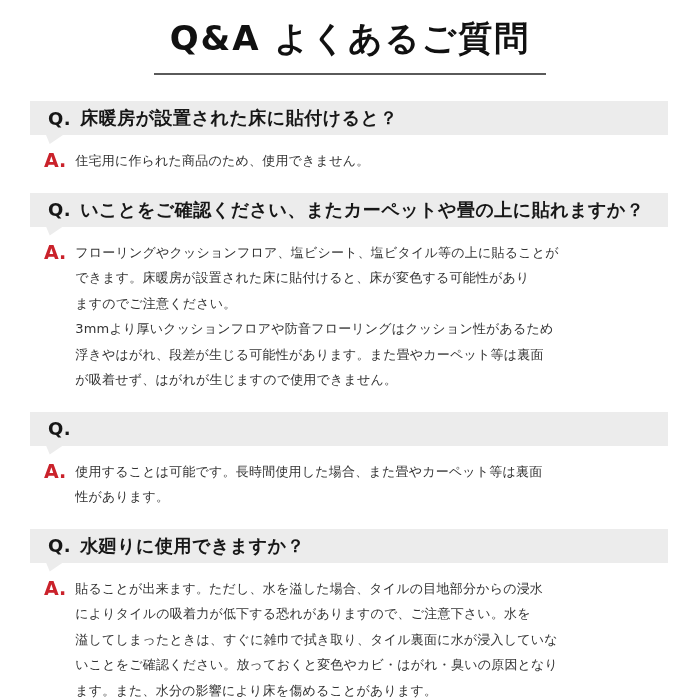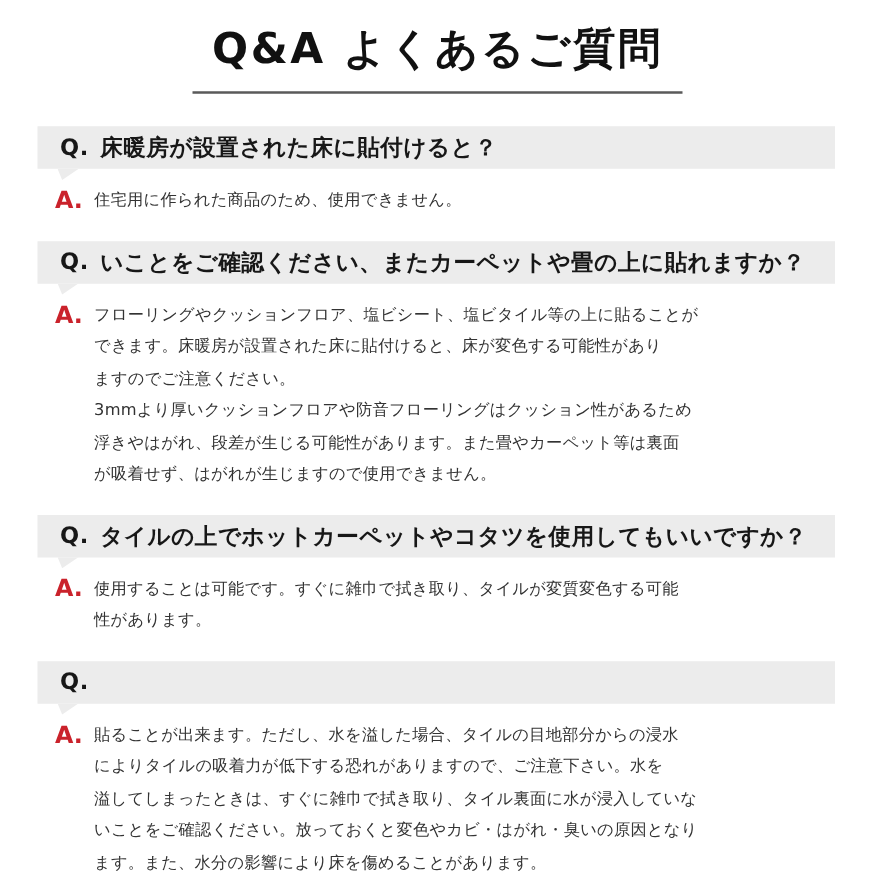--- a/index.html
+++ b/index.html
@@ -112,33 +112,33 @@
 ますのでご注意ください。
 3mmより厚いクッションフロアや防音フローリングはクッション性があるため
 浮きやはがれ、段差が生じる可能性があります。また畳やカーペット等は裏面
 が吸着せず、はがれが生じますので使用できません。</span>
     </div>
   </div>
 
   <div class="faq-item">
     <div class="q-row">
       <span class="q-prefix">Q.</span>
-      <span class="q-text">タイルの上でホットカーペットやコタツを使用してもいいですか？</span>
       <span class="q-tail"></span>
     </div>
     <div class="a-row">
       <span class="a-prefix">A.</span>
-      <span class="a-text">使用することは可能です。すぐに雑巾で拭き取り、タイルが変質変色する可能
+      <span class="a-text">使用することは可能です。長時間使用した場合、また畳やカーペット等は裏面
 性があります。</span>
     </div>
   </div>
 
   <div class="faq-item">
     <div class="q-row">
       <span class="q-prefix">Q.</span>
+      <span class="q-text">水廻りに使用できますか？</span>
       <span class="q-tail"></span>
     </div>
     <div class="a-row">
       <span class="a-prefix">A.</span>
       <span class="a-text">貼ることが出来ます。ただし、水を溢した場合、タイルの目地部分からの浸水
 によりタイルの吸着力が低下する恐れがありますので、ご注意下さい。水を
 溢してしまったときは、すぐに雑巾で拭き取り、タイル裏面に水が浸入していな
 いことをご確認ください。放っておくと変色やカビ・はがれ・臭いの原因となり
 ます。また、水分の影響により床を傷めることがあります。</span>
     </div>

